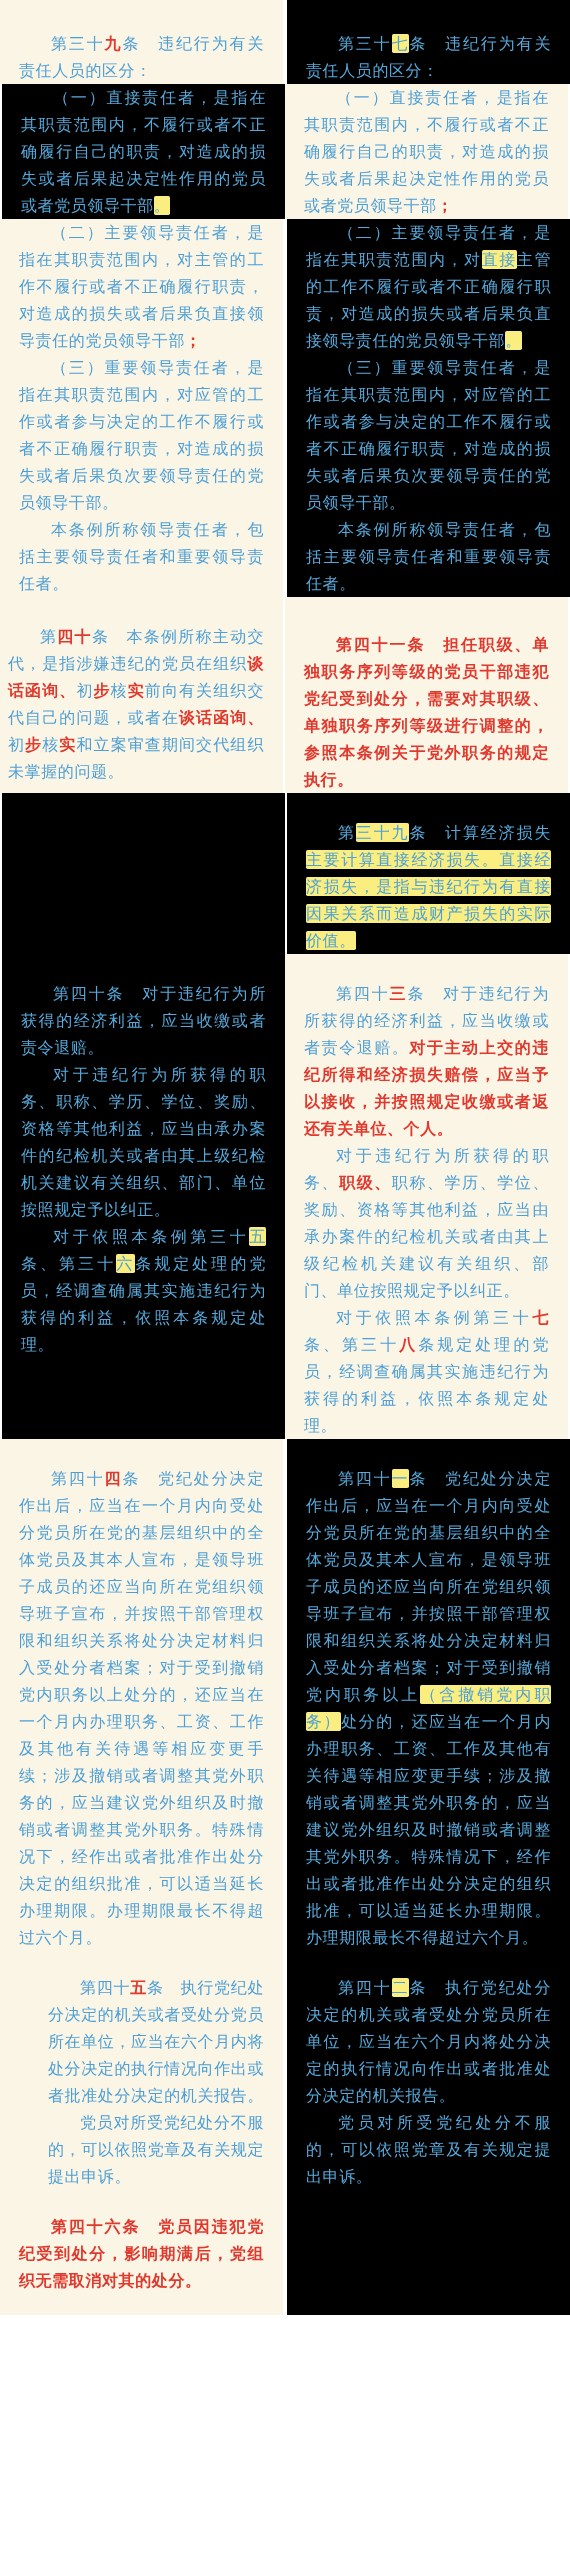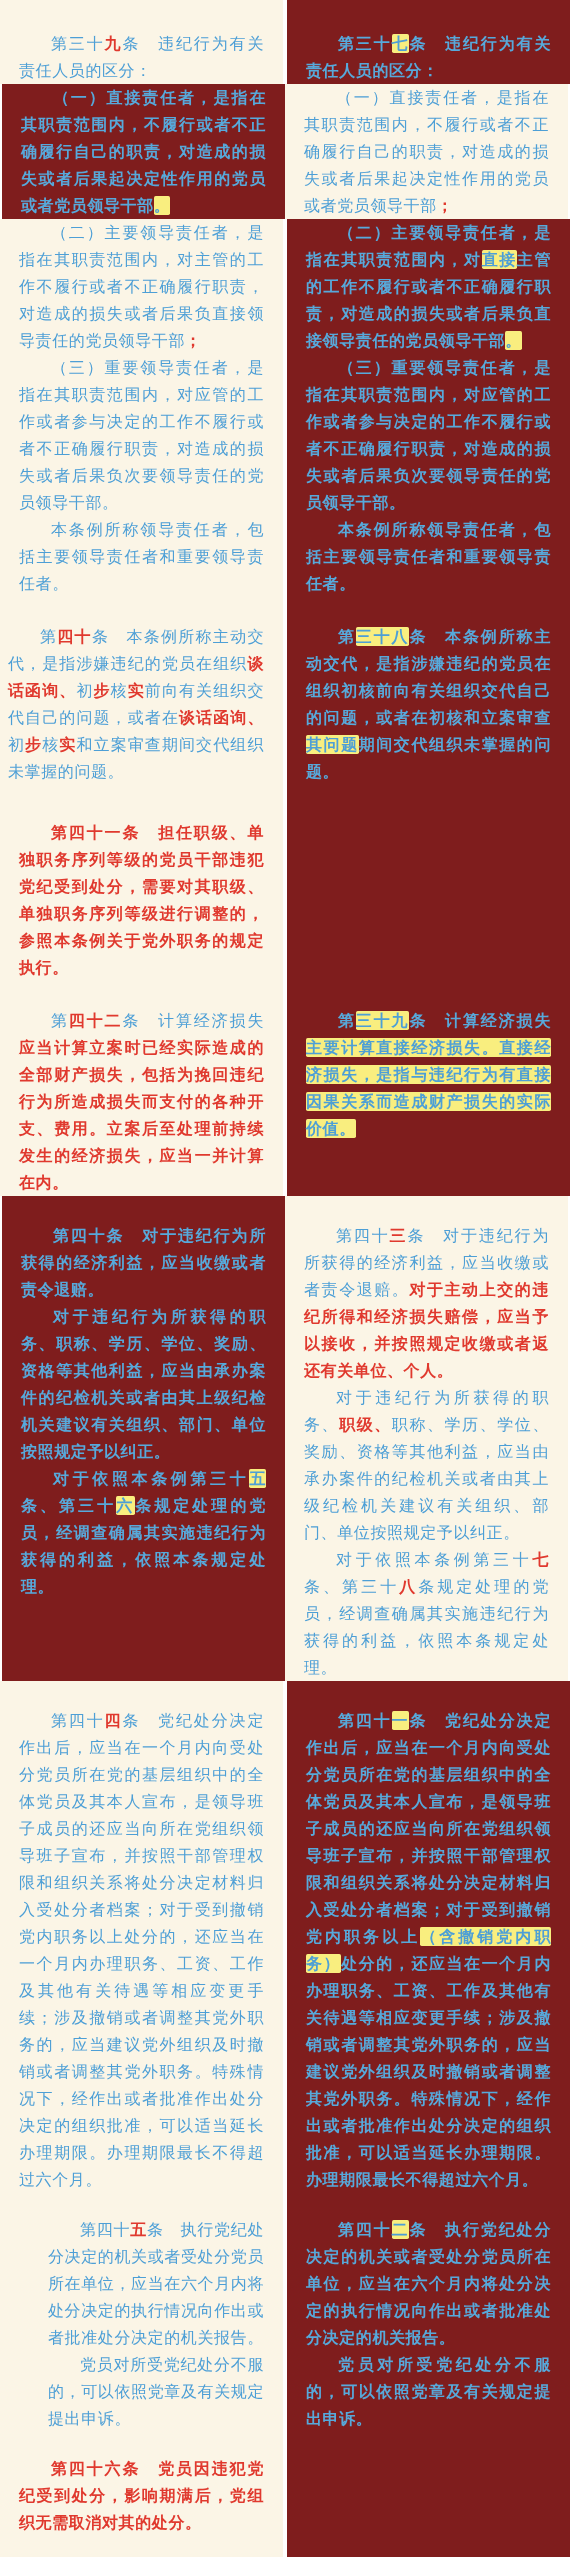--- a/index.html
+++ b/index.html
@@ -8,21 +8,21 @@
     display: grid;
     grid-template-columns: 285px 285px;
     width: 570px;
   }
   .cell {
     box-sizing: border-box;
     padding-left: 19px;
     padding-right: 19px;
   }
   .cell.left  { background: #fbf5e6; border-right: 2.3px solid #ffffff; }
-  .cell.right { background: #7f1d1d; border-left: 2.3px solid #ffffff; font-weight: bold; }
+  .cell.right { background: #000000; border-left: 2.3px solid #ffffff; }
   .para {
     margin: 0;
     text-indent: 2em;
     text-align: justify;
     font-size: 16px;
     line-height: 27px;
     letter-spacing: 0.6px;
     word-break: break-all;
   }
   .cell.left  .run-b { color: #4d9fd6; }
@@ -67,30 +67,24 @@
     </div>
     <div class="cell left">
       <p class="para"><span class="run-b">本条例所称领导责任者，包括主要领导责任者和重要领导责任者。</span></p>
     </div>
     <div class="cell right">
       <p class="para"><span class="run-b">本条例所称领导责任者，包括主要领导责任者和重要领导责任者。</span></p>
     </div>
     <div class="cell left" style="padding-top: 26px; padding-left: 8px;">
       <p class="para"><span class="run-b">第</span><span class="run-r">四十</span><span class="run-b">条　本条例所称主动交代，是指涉嫌违纪的党员在组织</span><span class="run-r">谈话函询、</span><span class="run-b">初</span><span class="run-r">步</span><span class="run-b">核</span><span class="run-r">实</span><span class="run-b">前向有关组织交代自己的问题，或者在</span><span class="run-r">谈话函询、</span><span class="run-b">初</span><span class="run-r">步</span><span class="run-b">核</span><span class="run-r">实</span><span class="run-b">和立案审查期间交代组织未掌握的问题。</span></p>
     </div>
-    <div class="cell right" style="padding-top: 26px;">
-      <p class="para"><span class="run-b">第</span><span class="run-h">三十八</span><span class="run-b">条　本条例所称主动交代，是指涉嫌违纪的党员在组织初核前向有关组织交代自己的问题，或者在初核和立案审查</span><span class="run-h">其问题</span><span class="run-b">期间交代组织未掌握的问题。</span></p>
-    </div>
     <div class="cell left" style="padding-top: 34px;">
       <p class="para"><span class="run-r">第四十一条　担任职级、单独职务序列等级的党员干部违犯党纪受到处分，需要对其职级、单独职务序列等级进行调整的，参照本条例关于党外职务的规定执行。</span></p>
     </div>
     <div class="cell right" style="padding-top: 34px;"></div>
-    <div class="cell left" style="padding-top: 26px;">
-      <p class="para"><span class="run-b">第</span><span class="run-r">四十二</span><span class="run-b">条　计算经济损失</span><span class="run-r">应当计算立案时已经实际造成的全部财产损失，包括为挽回违纪行为所造成损失而支付的各种开支、费用。立案后至处理前持续发生的经济损失，应当一并计算在内。</span></p>
-    </div>
     <div class="cell right" style="padding-top: 26px;">
       <p class="para"><span class="run-b">第</span><span class="run-h">三十九</span><span class="run-b">条　计算经济损失</span><span class="run-h">主要计算直接经济损失。直接经济损失，是指与违纪行为有直接因果关系而造成财产损失的实际价值。</span></p>
     </div>
     <div class="cell right" style="padding-top: 26px;">
       <p class="para"><span class="run-b">第四十条　对于违纪行为所获得的经济利益，应当收缴或者责令退赔。</span></p>
       <p class="para"><span class="run-b">对于违纪行为所获得的职务、职称、学历、学位、奖励、资格等其他利益，应当由承办案件的纪检机关或者由其上级纪检机关建议有关组织、部门、单位按照规定予以纠正。</span></p>
       <p class="para"><span class="run-b">对于依照本条例第三十</span><span class="run-h">五</span><span class="run-b">条、第三十</span><span class="run-h">六</span><span class="run-b">条规定处理的党员，经调查确属其实施违纪行为获得的利益，依照本条规定处理。</span></p>
     </div>
     <div class="cell left" style="padding-top: 26px;">
       <p class="para"><span class="run-b">第四十</span><span class="run-r">三</span><span class="run-b">条　对于违纪行为所获得的经济利益，应当收缴或者责令退赔。</span><span class="run-r">对于主动上交的违纪所得和经济损失赔偿，应当予以接收，并按照规定收缴或者返还有关单位、个人。</span></p>

